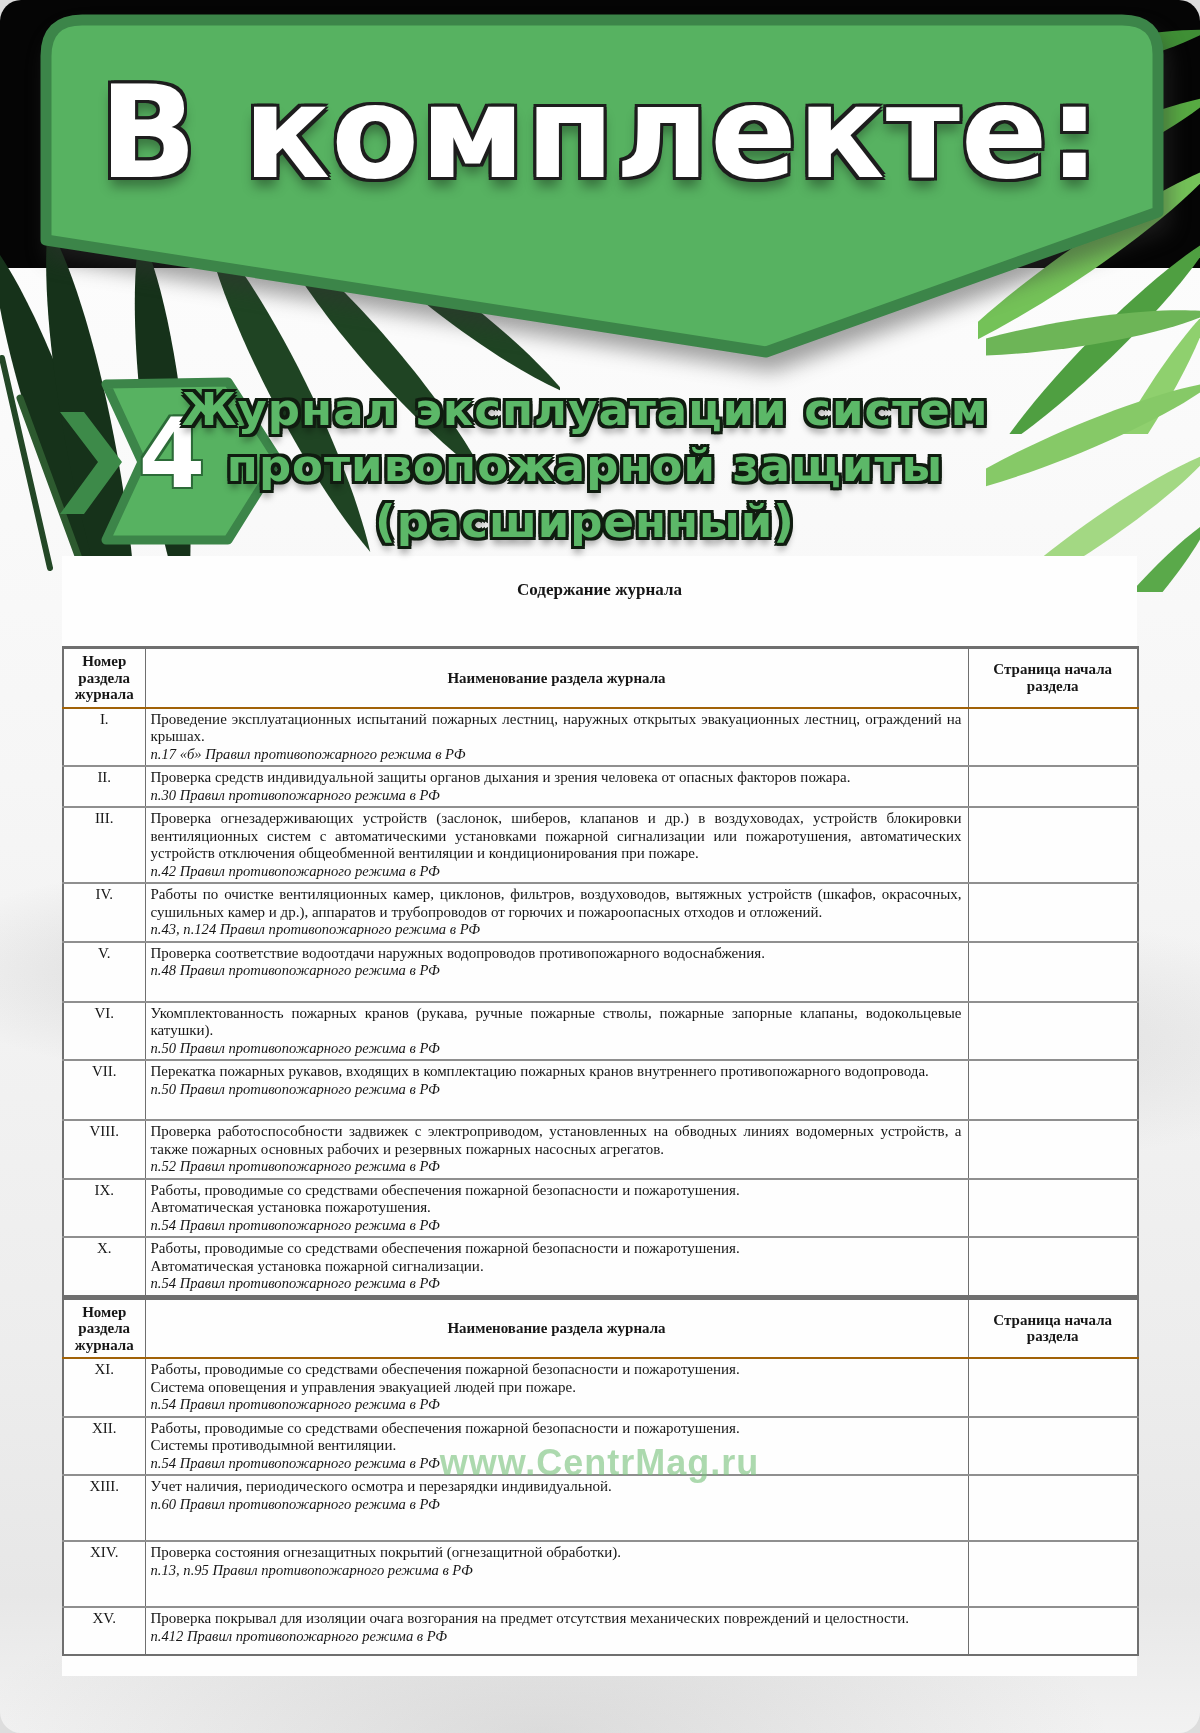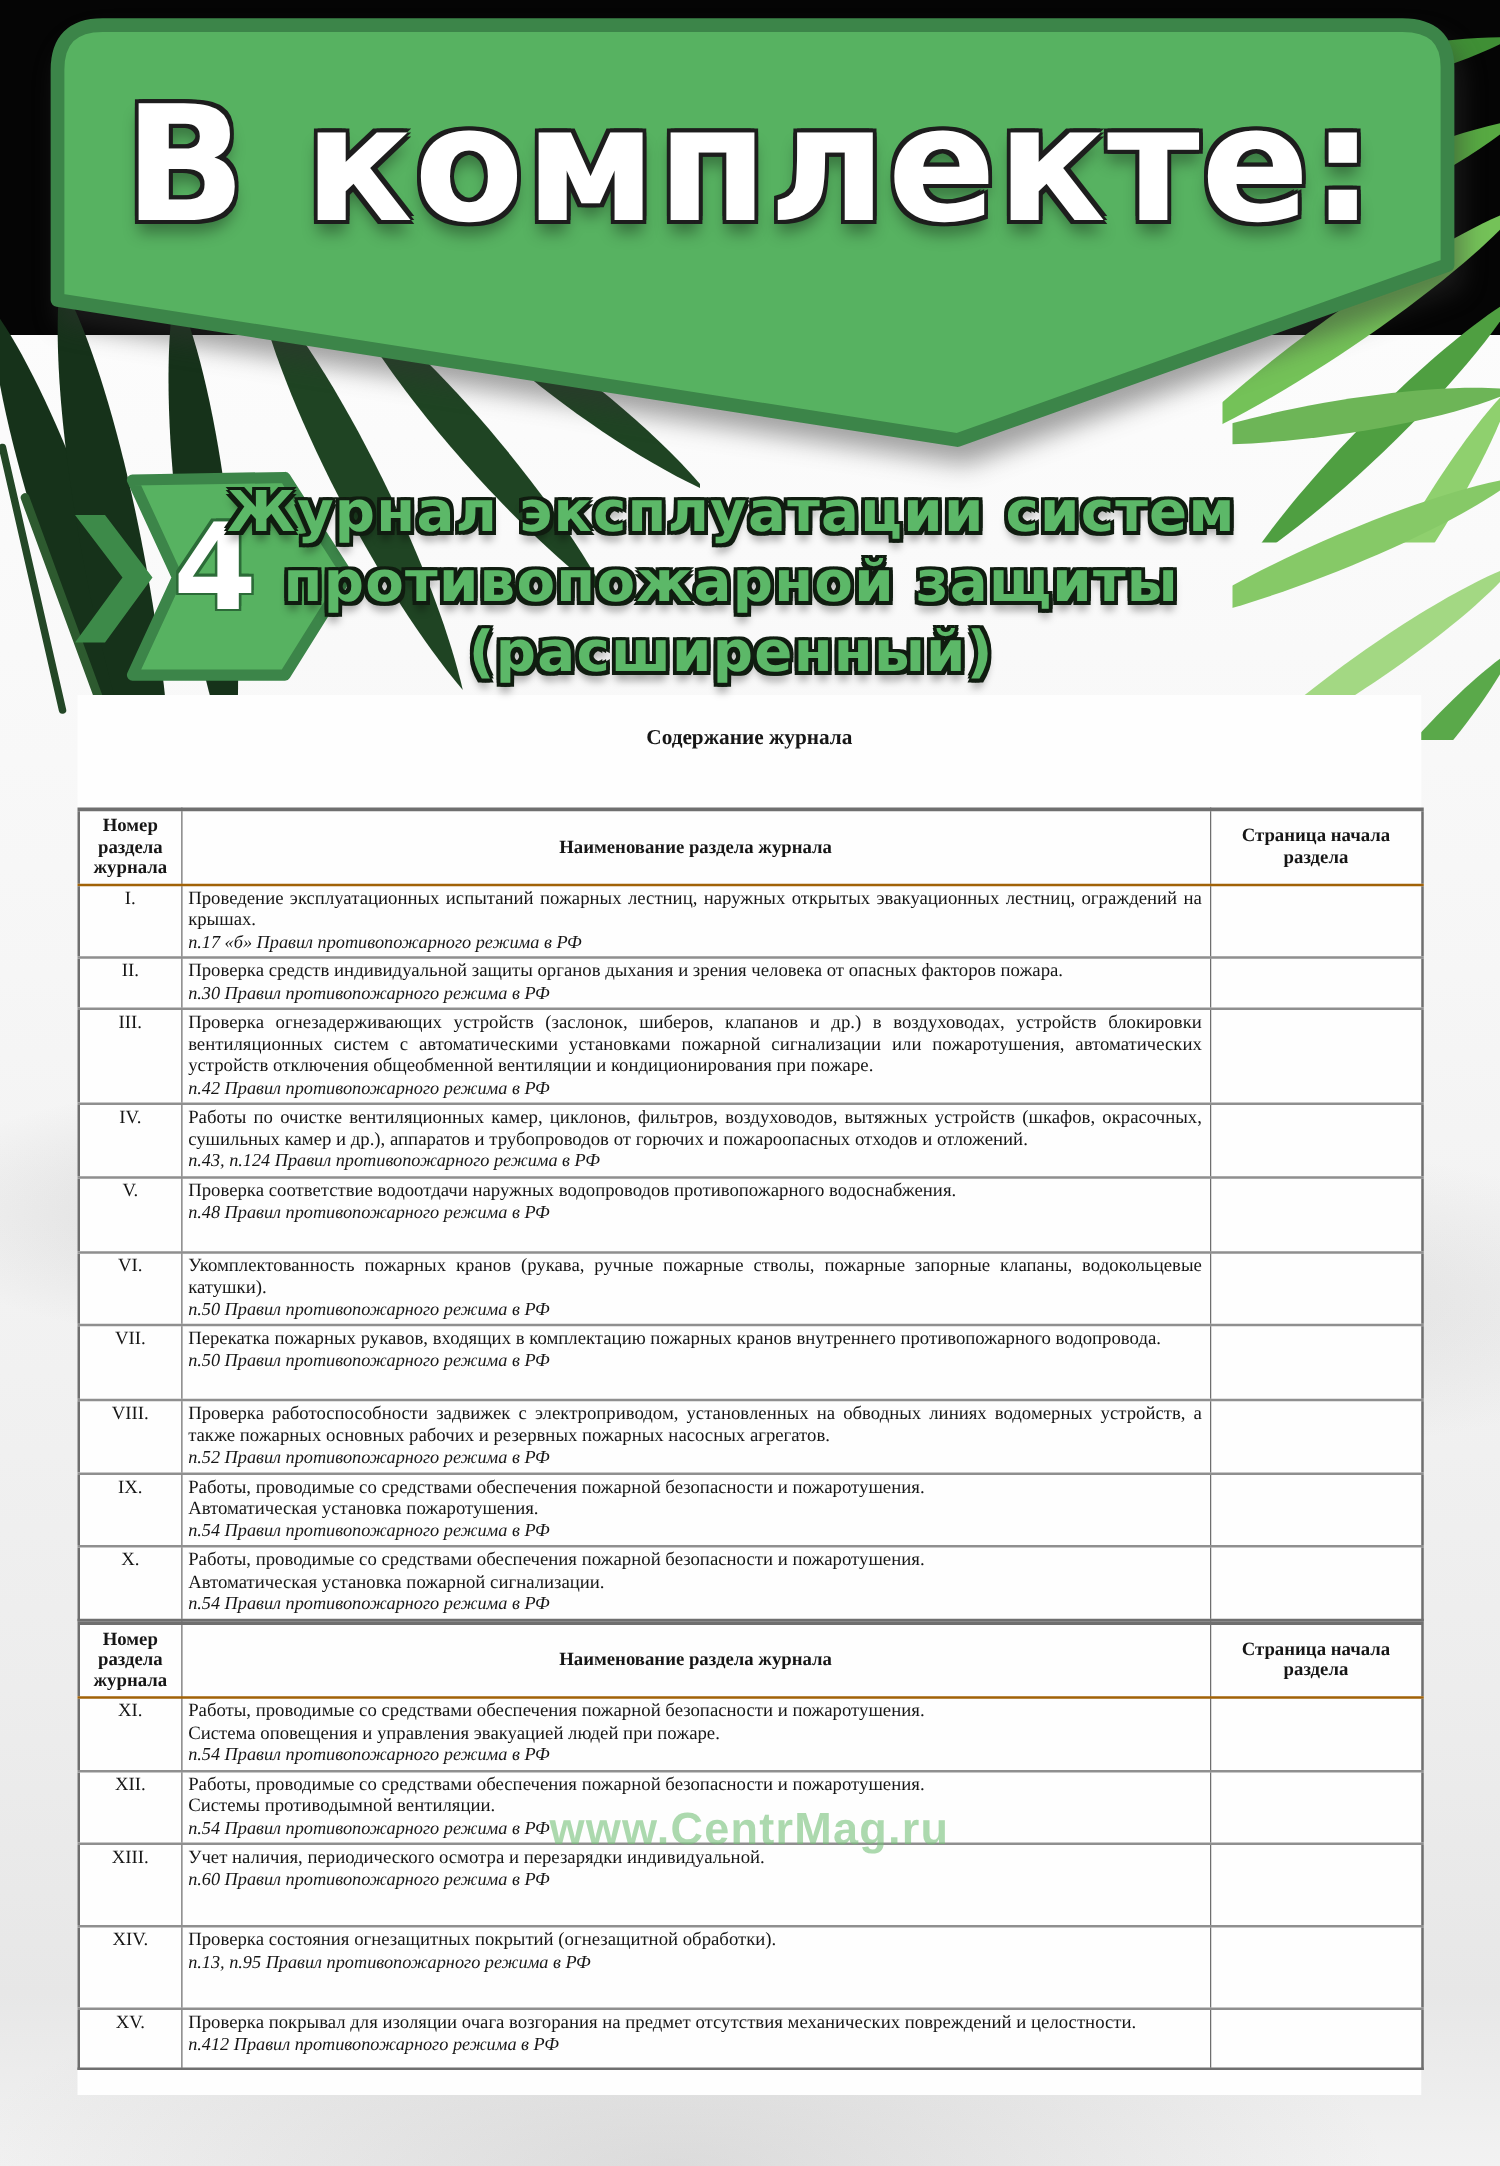--- a/index.html
+++ b/index.html
@@ -2,20 +2,21 @@
 <html lang="ru" style="--title-green: #5cb868; --accent: #57b261;"><head>
 <meta charset="utf-8">
 <style>
   html,body { margin:0; padding:0; }
   body { background:#ddd; }
   .page {
     position:relative; width:1200px; height:1733px; margin:0 auto;
     overflow:hidden;
     background: linear-gradient(180deg, #ffffff 0%, #f6f6f6 45%, #ededed 78%, #e7e7e7 92%, #f2f2f2 100%);
     font-family:"Liberation Sans","DejaVu Sans",sans-serif;
+    border-radius:21px;
   }
   
   .bg-black { position:absolute; left:0; top:0; width:1200px; height:268px; background:#050505; }
   .bg-shadows {
     position:absolute; inset:0; pointer-events:none;
     background:
       radial-gradient(430px 150px at 18% 56%, rgba(110,110,110,0.20), transparent 70%),
       radial-gradient(520px 170px at 82% 60%, rgba(120,120,120,0.16), transparent 72%),
       radial-gradient(760px 230px at 45% 100%, rgba(140,140,140,0.22), transparent 75%);
   }

